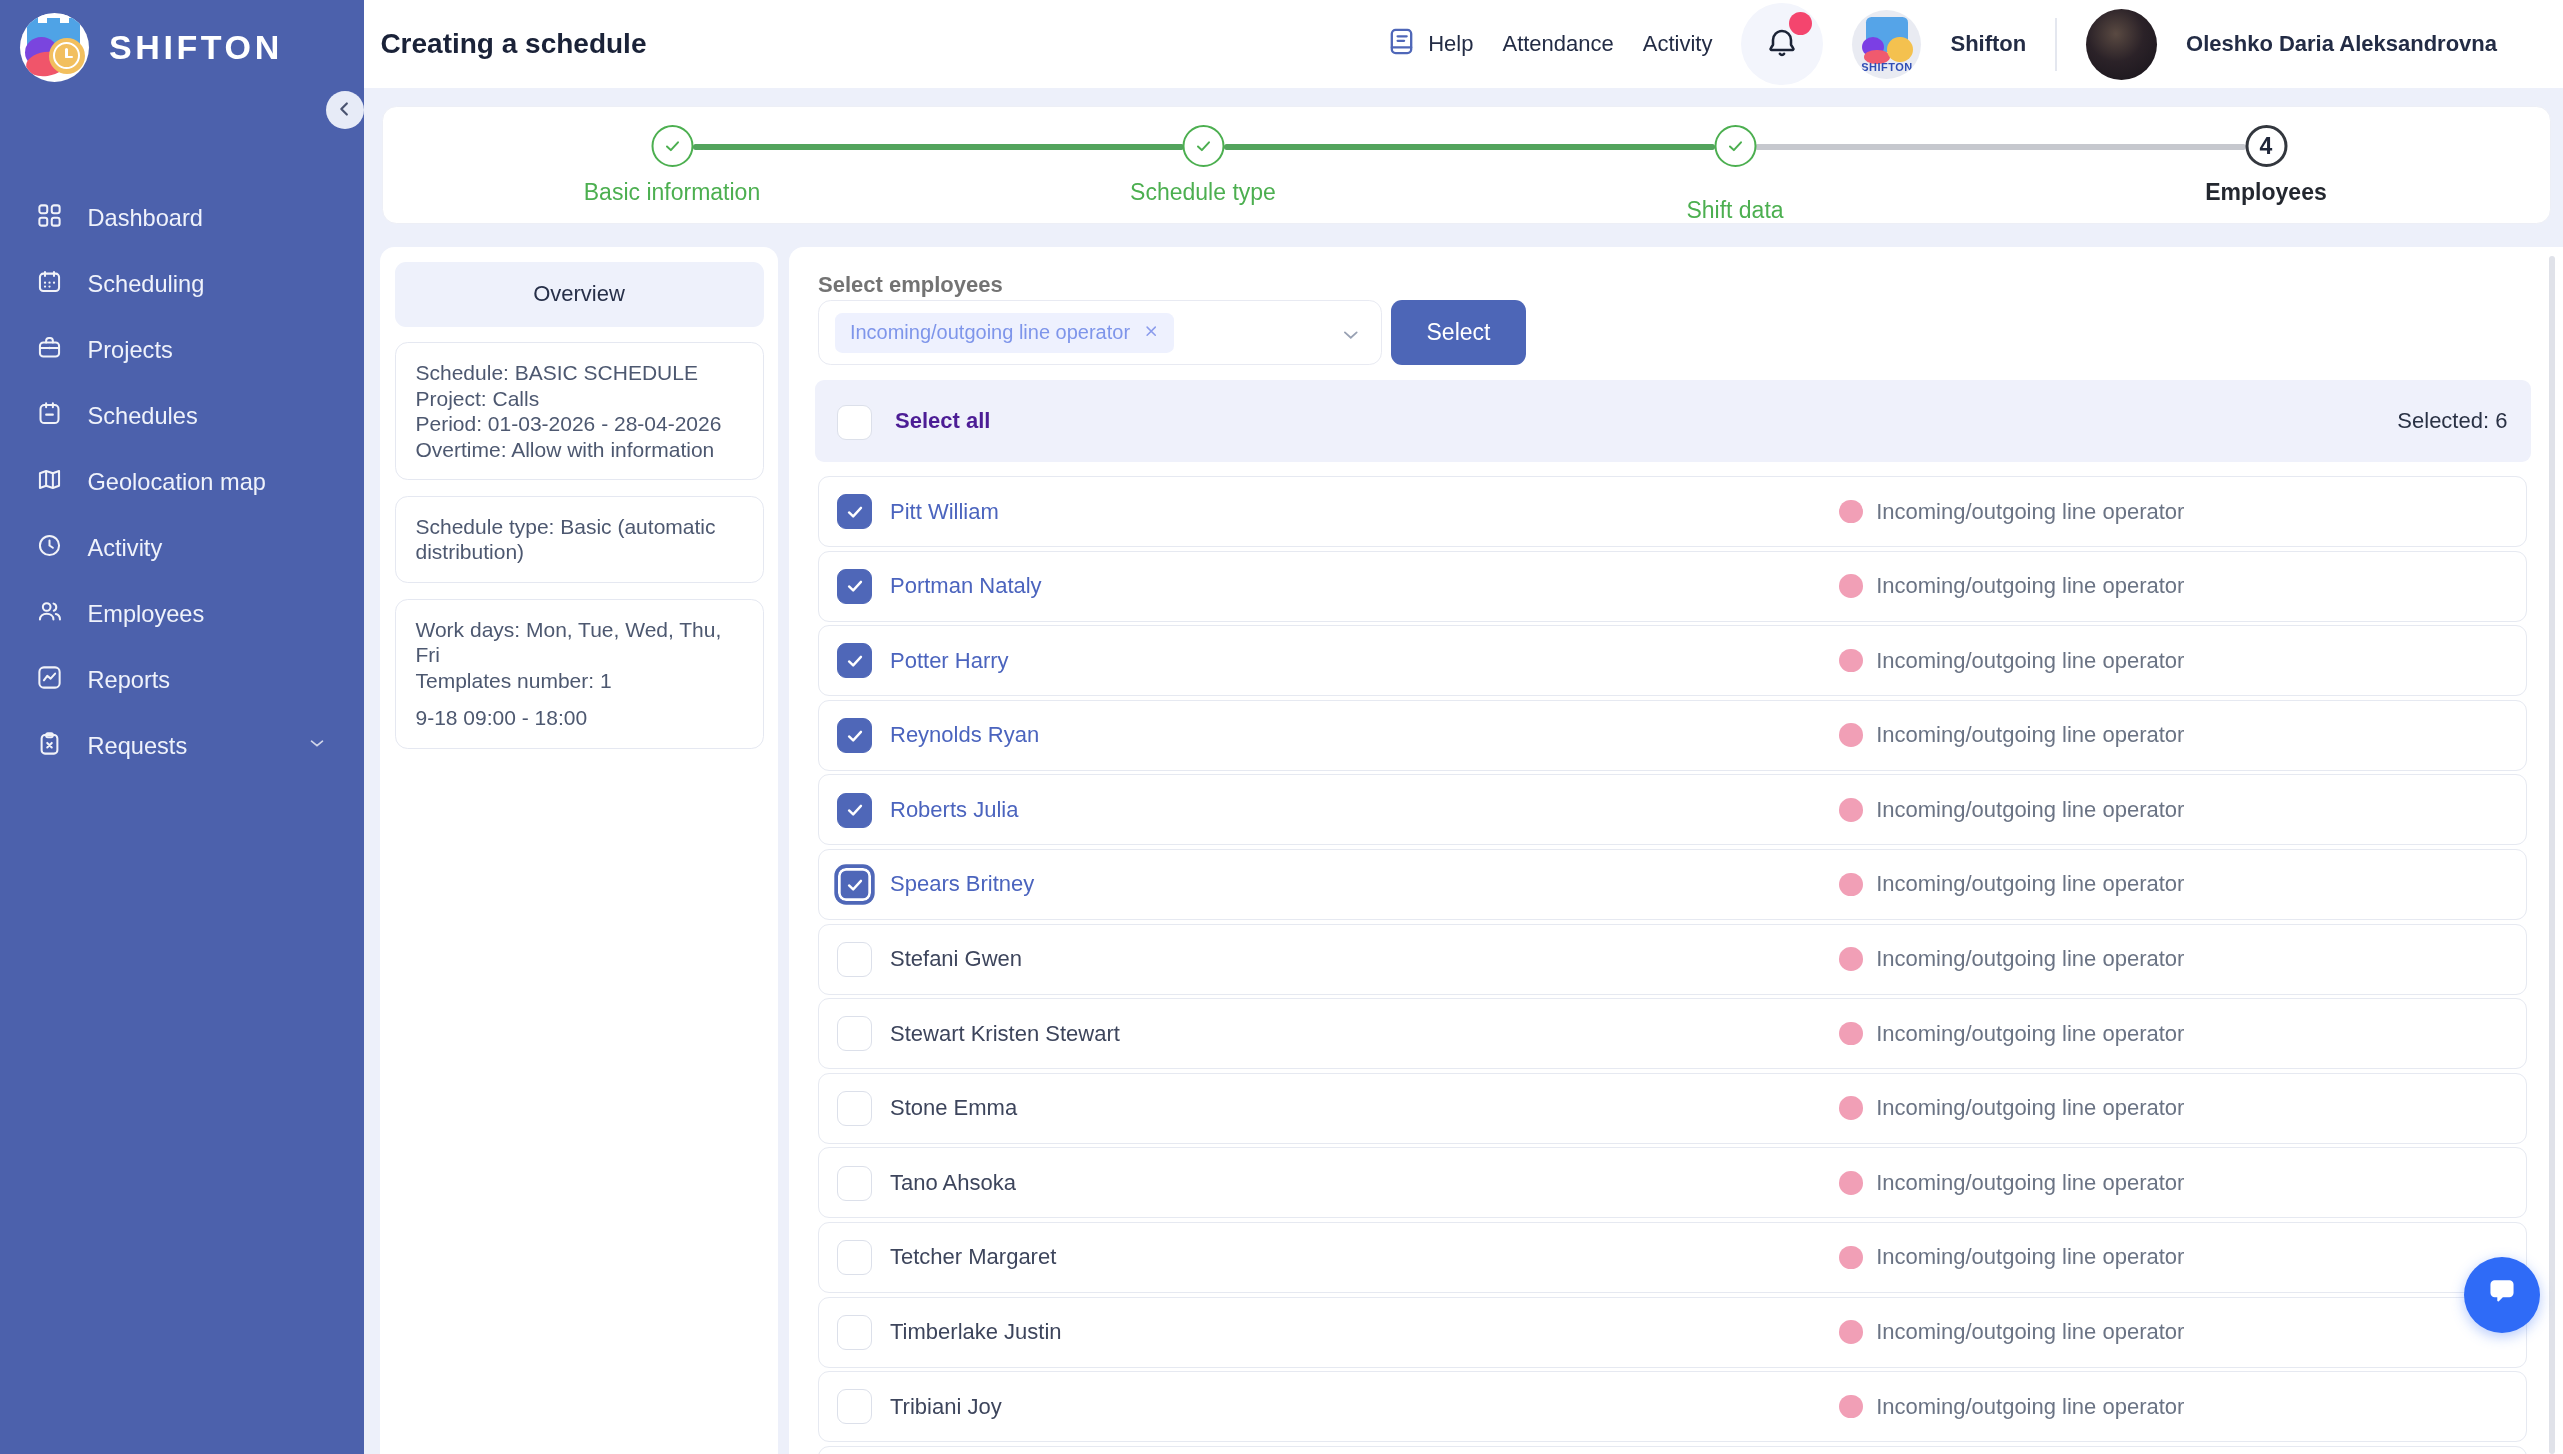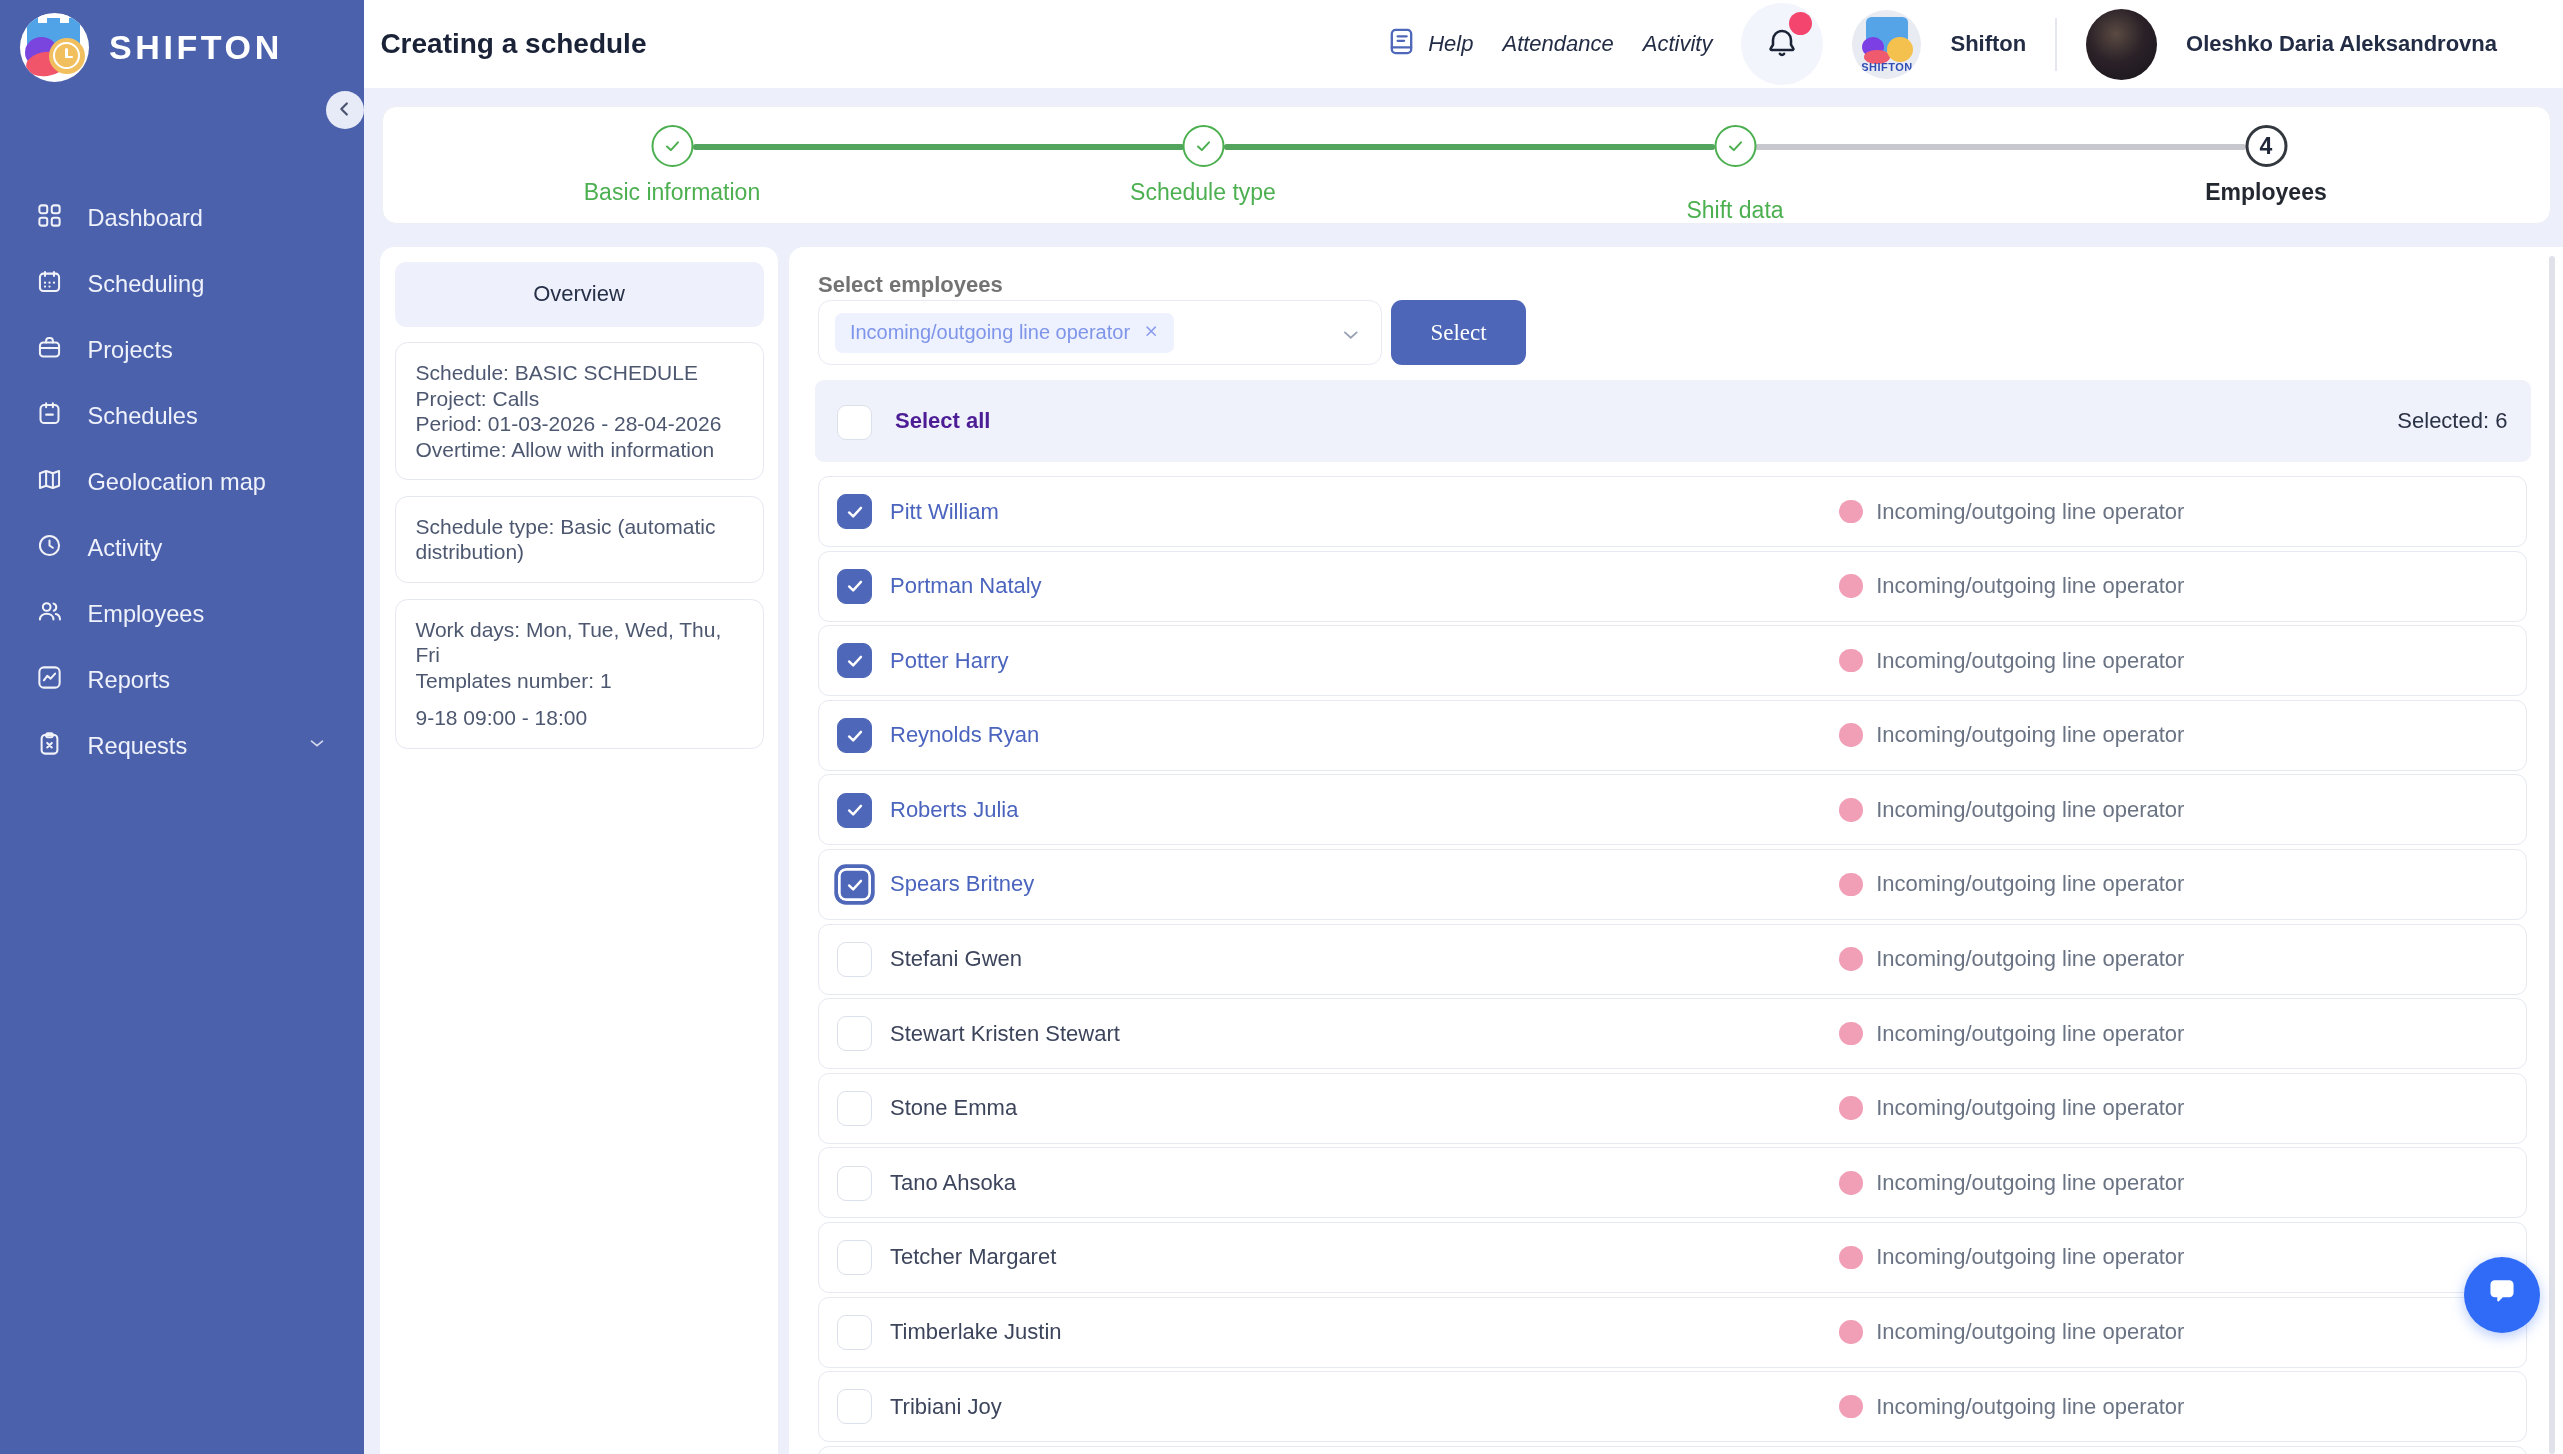--- a/index.html
+++ b/index.html
@@ -23,21 +23,21 @@
   .collapse-btn { position:absolute; left:326px; top:91px; width:38px; height:38px; border-radius:50%; background:#E7EBF7; display:flex; align-items:center; justify-content:center; z-index:6; }
   .nav { position:absolute; top:185px; left:0; right:0; list-style:none; }
   .nav li { height:66px; display:flex; align-items:center; gap:24.5px; padding:0 36px; color:#EFF2FB; font-size:23.6px; font-weight:500; cursor:pointer; }
   .nav li svg { flex:0 0 auto; opacity:.92; }
   .nav .chev { margin-left:auto; opacity:.8; }
 
   
   .header { position:absolute; left:364px; top:0; width:2200px; height:88px; background:#fff; z-index:4; }
   .page-title { position:absolute; left:16.4px; top:50%; transform:translateY(-50%); font-size:28px; font-weight:700; color:#1A2238; }
   .hright { position:absolute; right:67px; top:0; height:88px; display:flex; align-items:center; gap:29px; }
-  .hlink { display:flex; align-items:center; gap:11px; font-size:22px; font-weight:500; color:#232C45; cursor:pointer;font-style:italic; }
+  .hlink { display:flex; align-items:center; gap:11px; font-size:22px; font-weight:500; color:#232C45; cursor:pointer; }
   .bell-wrap { width:82px; height:82px; border-radius:50%; background:#F3F5FC; position:relative; display:flex; align-items:center; justify-content:center; cursor:pointer; }
   .bell-dot { position:absolute; top:9px; right:11px; width:23px; height:23px; border-radius:50%; background:#F4456E; }
   .co-avatar { width:69px; height:69px; border-radius:50%; background:#E9EBF2; position:relative; overflow:hidden; cursor:pointer; }
   .co-avatar .c-blue { position:absolute; left:13.6px; top:7.3px; width:42px; height:35px; background:#55A4E8; border-radius:5.5px; }
   .co-avatar .c-purple { position:absolute; left:10px; top:27px; width:22px; height:20px; border-radius:50%; background:#7B3FE4; }
   .co-avatar .c-red { position:absolute; left:11.8px; top:40px; width:25.4px; height:14.5px; border-radius:50%; background:#F05A6E; }
   .co-avatar .c-yellow { position:absolute; left:35px; top:27px; width:25.4px; height:25.4px; border-radius:50%; background:#F4C14F; }
   .co-avatar .c-text { position:absolute; left:0; right:0; bottom:5.5px; text-align:center; font-size:11px; font-weight:700; color:#2F4DB5; letter-spacing:0.5px; }
   .co-name,.user-name { font-size:22px; font-weight:600; color:#232C45; }
   .hdivider { width:1.8px; height:53px; background:#E4E7EF; }
@@ -61,21 +61,21 @@
   .ov-card { border:1.4px solid #E5E8F1; border-radius:12.7px; padding:17.3px 20px; margin-top:15.5px; font-size:21px; line-height:25.4px; color:#4D5870; }
   .ov-card .gap-top { margin-top:11.8px; }
 
   
   .main { position:absolute; left:789px; top:247px; width:1774px; height:1207px; background:#fff; border-radius:14.5px 0 0 0; z-index:1; }
   .sel-title { position:absolute; left:29px; top:25.4px; font-size:22px; font-weight:700; color:#737373; }
   .sel-box { position:absolute; left:29px; top:53px; width:564px; height:65px; background:#fff; border:1.8px solid #E8EAF2; border-radius:12.7px; cursor:pointer; }
   .tag { position:absolute; left:16.4px; top:11.8px; height:40px; display:flex; align-items:center; gap:12.7px; background:#EEF1FE; border-radius:7.3px; padding:0 14.5px; font-size:20px; color:#7E95EA; }
   .tag svg { cursor:pointer; }
   .sel-chev { position:absolute; right:18px; top:22px; }
-  .sel-btn { position:absolute; left:602px; top:53px; width:135px; height:65px; background:#4D66B7; color:#fff; border:none; border-radius:11px; font-size:23px; font-family:Liberation Serif, serif; cursor:pointer; }
+  .sel-btn { position:absolute; left:602px; top:53px; width:135px; height:65px; background:#4D66B7; color:#fff; border:none; border-radius:11px; font-size:23px; font-family:Liberation Sans, sans-serif; cursor:pointer; }
   .band { position:absolute; left:26px; top:133px; width:1716px; height:82px; background:#EFF1FB; border-radius:9px; }
   .band .cb { position:absolute; left:22px; top:24.5px; }
   .band-label { position:absolute; left:80px; top:50%; transform:translateY(-50%); font-size:22px; font-weight:600; color:#4c1d95; }
   .band-count { position:absolute; right:23.6px; top:50%; transform:translateY(-50%); font-size:22px; color:#2A3245; }
 
   .elist { position:absolute; left:29px; top:229px; width:1709px; }
   .erow { position:relative; height:71px; background:#fff; border:1.4px solid #E6E9F1; border-radius:11px; margin-bottom:3.6px; }
   .erow.partial { height:55px; margin-top:2.7px; }
   .cb { width:35px; height:35px; border-radius:9px; background:#fff; border:1.8px solid #DCE0EA; position:relative; cursor:pointer; }
   .erow .cb { position:absolute; left:18px; top:17.3px; }

